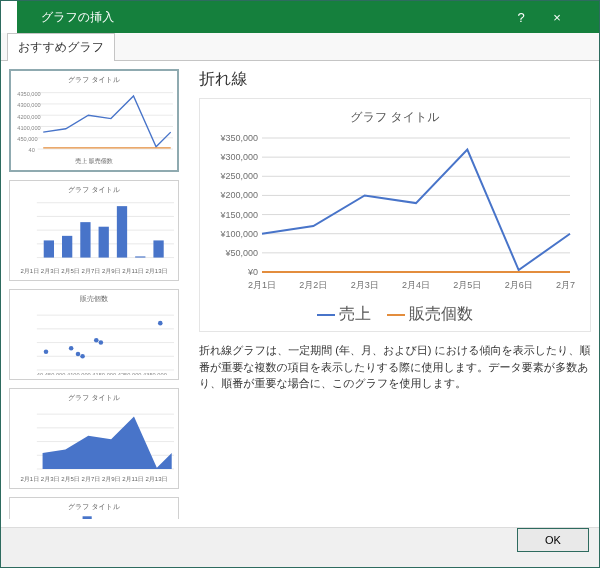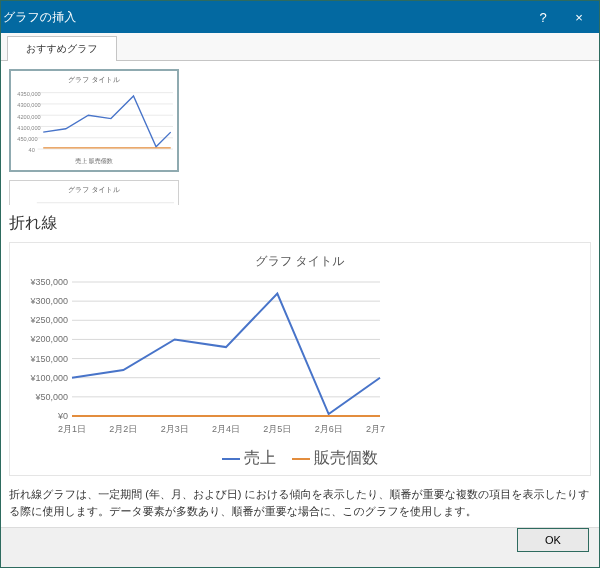--- a/index.html
+++ b/index.html
@@ -1,23 +1,23 @@
 <!DOCTYPE html>
 <html><head>
 <meta charset="utf-8">
 <style>
   * { box-sizing: border-box; margin: 0; padding: 0; font-family: "Meiryo UI", "Yu Gothic UI", sans-serif; }
   body { background: #fff; width: 600px; height: 568px; overflow: hidden; border: 1px solid #2e6b5f; }
-  .titlebar { height: 32px; background: #0369a1; color: #fff; display: flex; align-items: center; padding: 0 2px; }
+  .titlebar { height: 32px; background: #15803d; color: #fff; display: flex; align-items: center; padding: 0 24px; margin-left: 16px; }
   .titlebar .title { flex: 1; font-size: 12px; }
   .titlebar .tb-btn { width: 36px; height: 32px; display: flex; align-items: center; justify-content: center; font-size: 13px; color: #fff; }
   .tabs { height: 28px; display: flex; align-items: flex-end; padding: 0 6px; border-bottom: 1px solid #c5c5c5; background: #f8f8f8; }
-  .tab { padding: 5px 18px; font-size: 10px; color: #333; border: 1px solid transparent; border-bottom: none; margin-right: 2px; }
+  .tab { padding: 5px 10px; font-size: 12px; color: #333; border: 1px solid transparent; border-bottom: none; margin-right: 2px; }
   .tab.active { background: #fff; border-color: #c5c5c5; position: relative; top: 1px; }
-  .content { display: flex; height: 466px; padding: 8px; gap: 8px; background: #fff; flex-direction: column; }
+  .content { display: flex; height: 466px; padding: 8px; gap: 20px; background: #fff; }
   .thumbs { width: 170px; overflow-y: scroll; }
   .thumb { border: 1px solid #d0d0d0; margin-bottom: 8px; padding: 4px; background: #fff; position: relative; }
   .thumb.selected { border: 2px solid #8faab0; }
   .thumb svg { display: block; width: 100%; }
   .thumb-title { font-size: 7px; text-align: center; color: #666; margin-bottom: 2px; }
   .thumb-legend { font-size: 6px; text-align: center; color: #666; margin-top: 2px; }
   .preview { flex: 1; display: flex; flex-direction: column; }
   .preview h2 { font-size: 16px; font-weight: normal; color: #333; margin-bottom: 8px; }
   .chart-area { border: 1px solid #e5e5e5; padding: 6px; }
   .chart-title { text-align: center; font-size: 12px; color: #555; margin: 4px 0 8px; }

